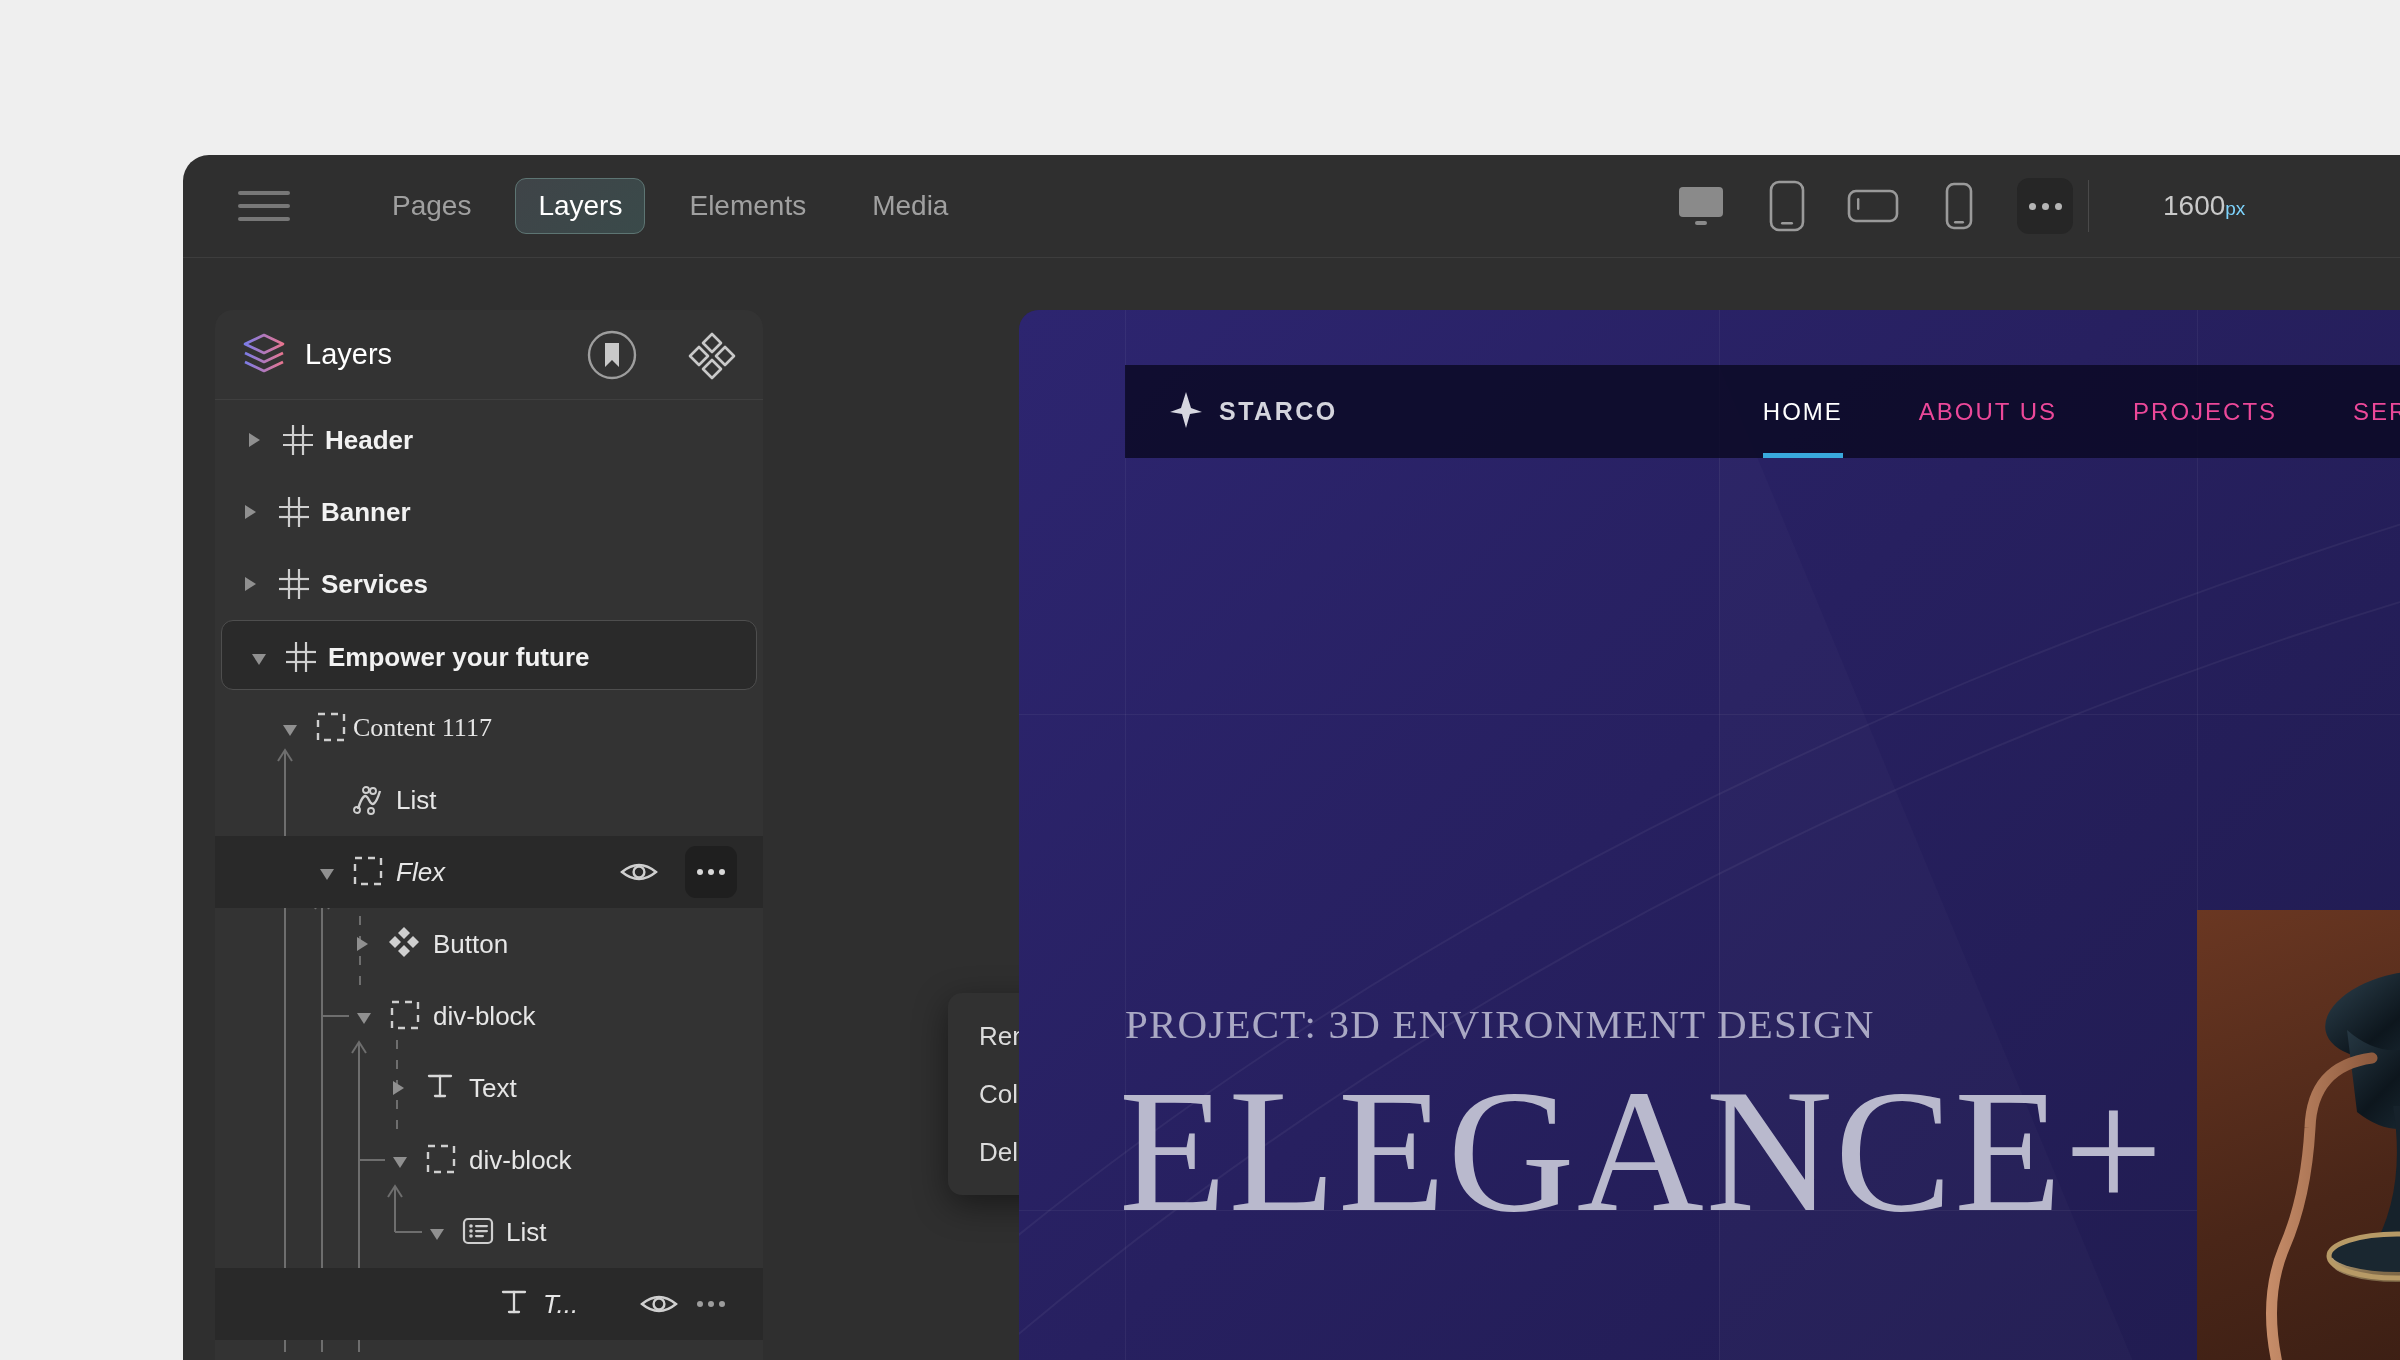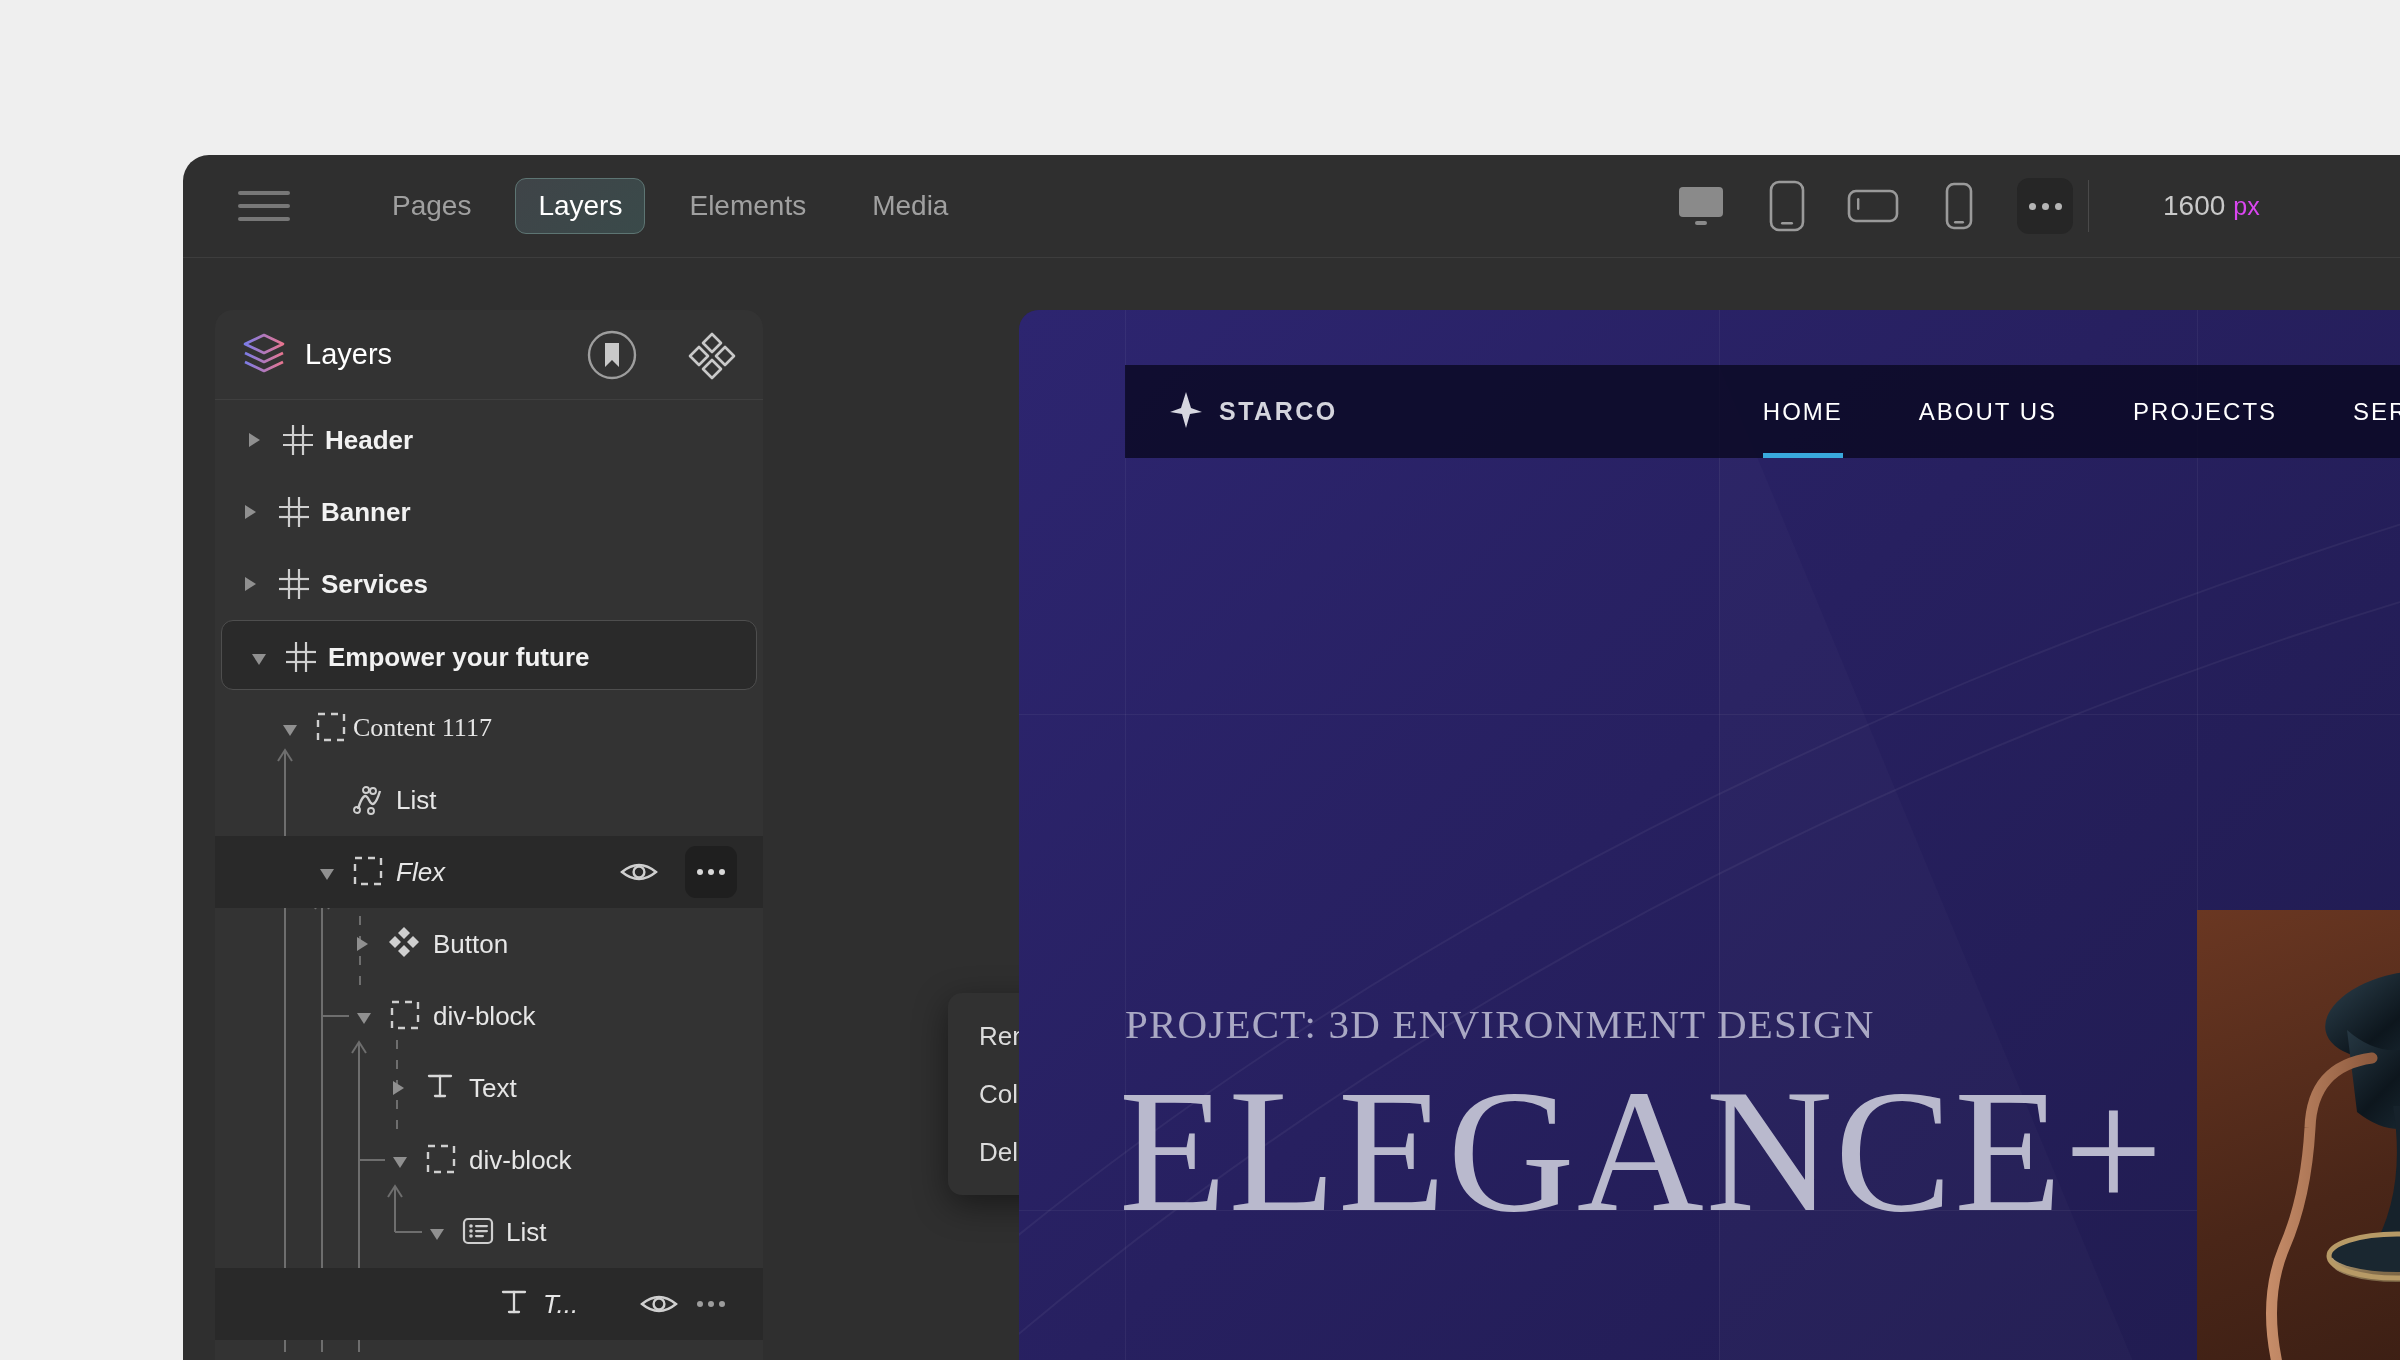--- a/index.html
+++ b/index.html
@@ -60,21 +60,21 @@
   .dots-btn span { width: 7px; height: 7px; border-radius: 50%; background: #b5b5b5; }
 
   #px-divider {
     position: absolute; left: 1905px; top: 50%; transform: translateY(-50%);
     width: 1px; height: 52px; background: #4a4a4a;
   }
   #px-readout {
     position: absolute; left: 1980px; top: 50%; transform: translateY(-50%);
     font-size: 28px; color: #c9c9c9; white-space: nowrap;
   }
-  #px-readout .unit { color: #d946ef; font-size: 25px; margin-left: 8px; }
+  #px-readout .unit { color: #7dd3fc; font-size: 19px; }
 
   
   #layers-panel {
     position: absolute; left: 32px; top: 155px;
     width: 548px; height: 1050px;
     background: #333333;
     border-top-left-radius: 18px; border-top-right-radius: 18px;
     overflow: hidden;
   }
   #panel-head {
@@ -162,21 +162,21 @@
     background: rgba(10,8,34,.82);
     display: flex; align-items: center;
   }
   #brand { display: flex; align-items: center; margin-left: 44px; }
   #brand-name {
     font-size: 25px; letter-spacing: 2.5px; font-weight: bold;
     color: #d4d4dd; margin-left: 16px;
   }
   #site-links { display: flex; align-items: center; margin-left: auto; margin-right: 55px; gap: 0; }
   .site-link {
-    font-size: 24px; letter-spacing: 2px; color: #ffffff;
+    font-size: 24px; letter-spacing: 2px; color: #ec4899;
     padding: 0 38px; position: relative; height: 93px;
     display: flex; align-items: center;
   }
   .site-link.active { color: #ffffff; }
   .site-link.active::after {
     content: ""; position: absolute; left: 38px; right: 38px; bottom: 0;
     height: 5px; background: #39a9dd;
   }
 
   #hero-eyebrow {

